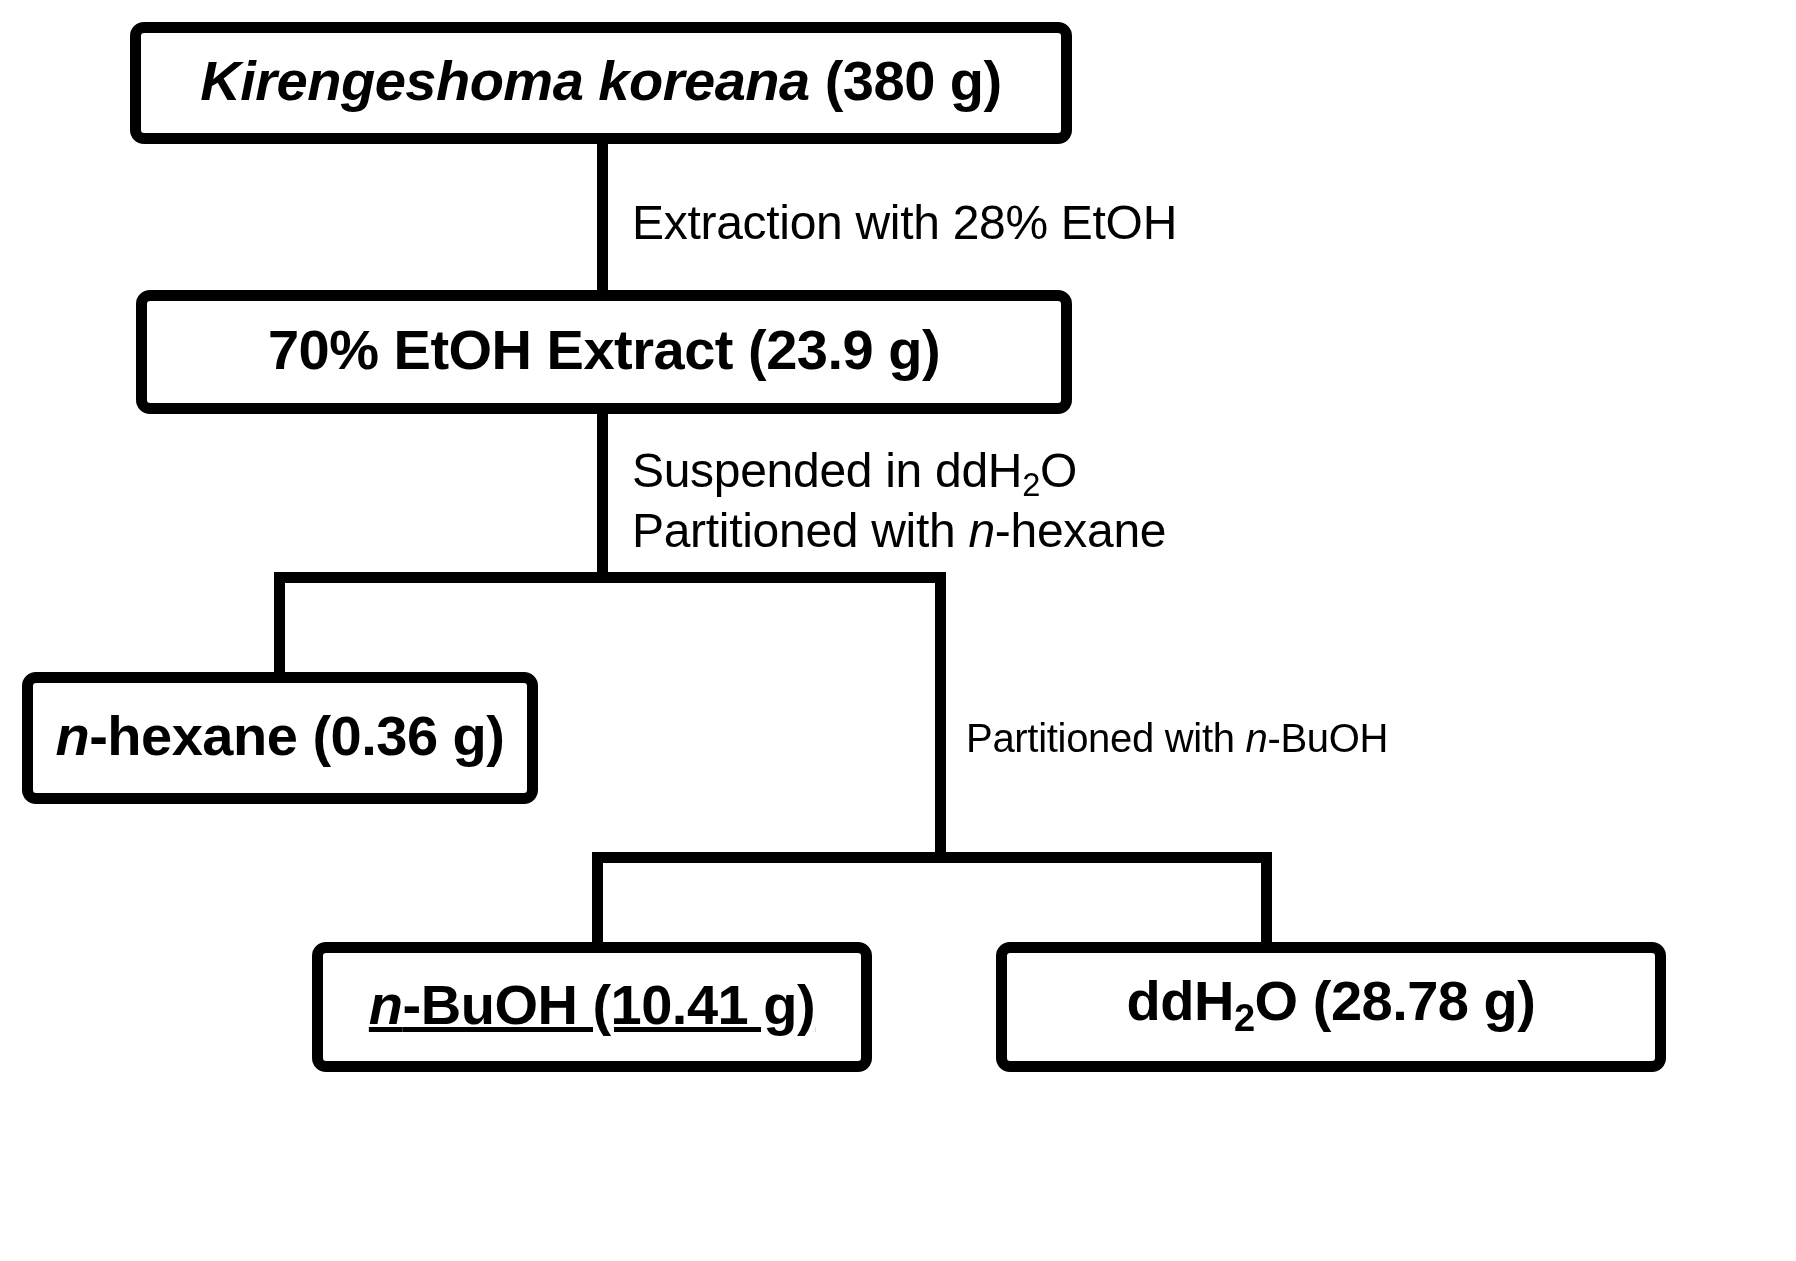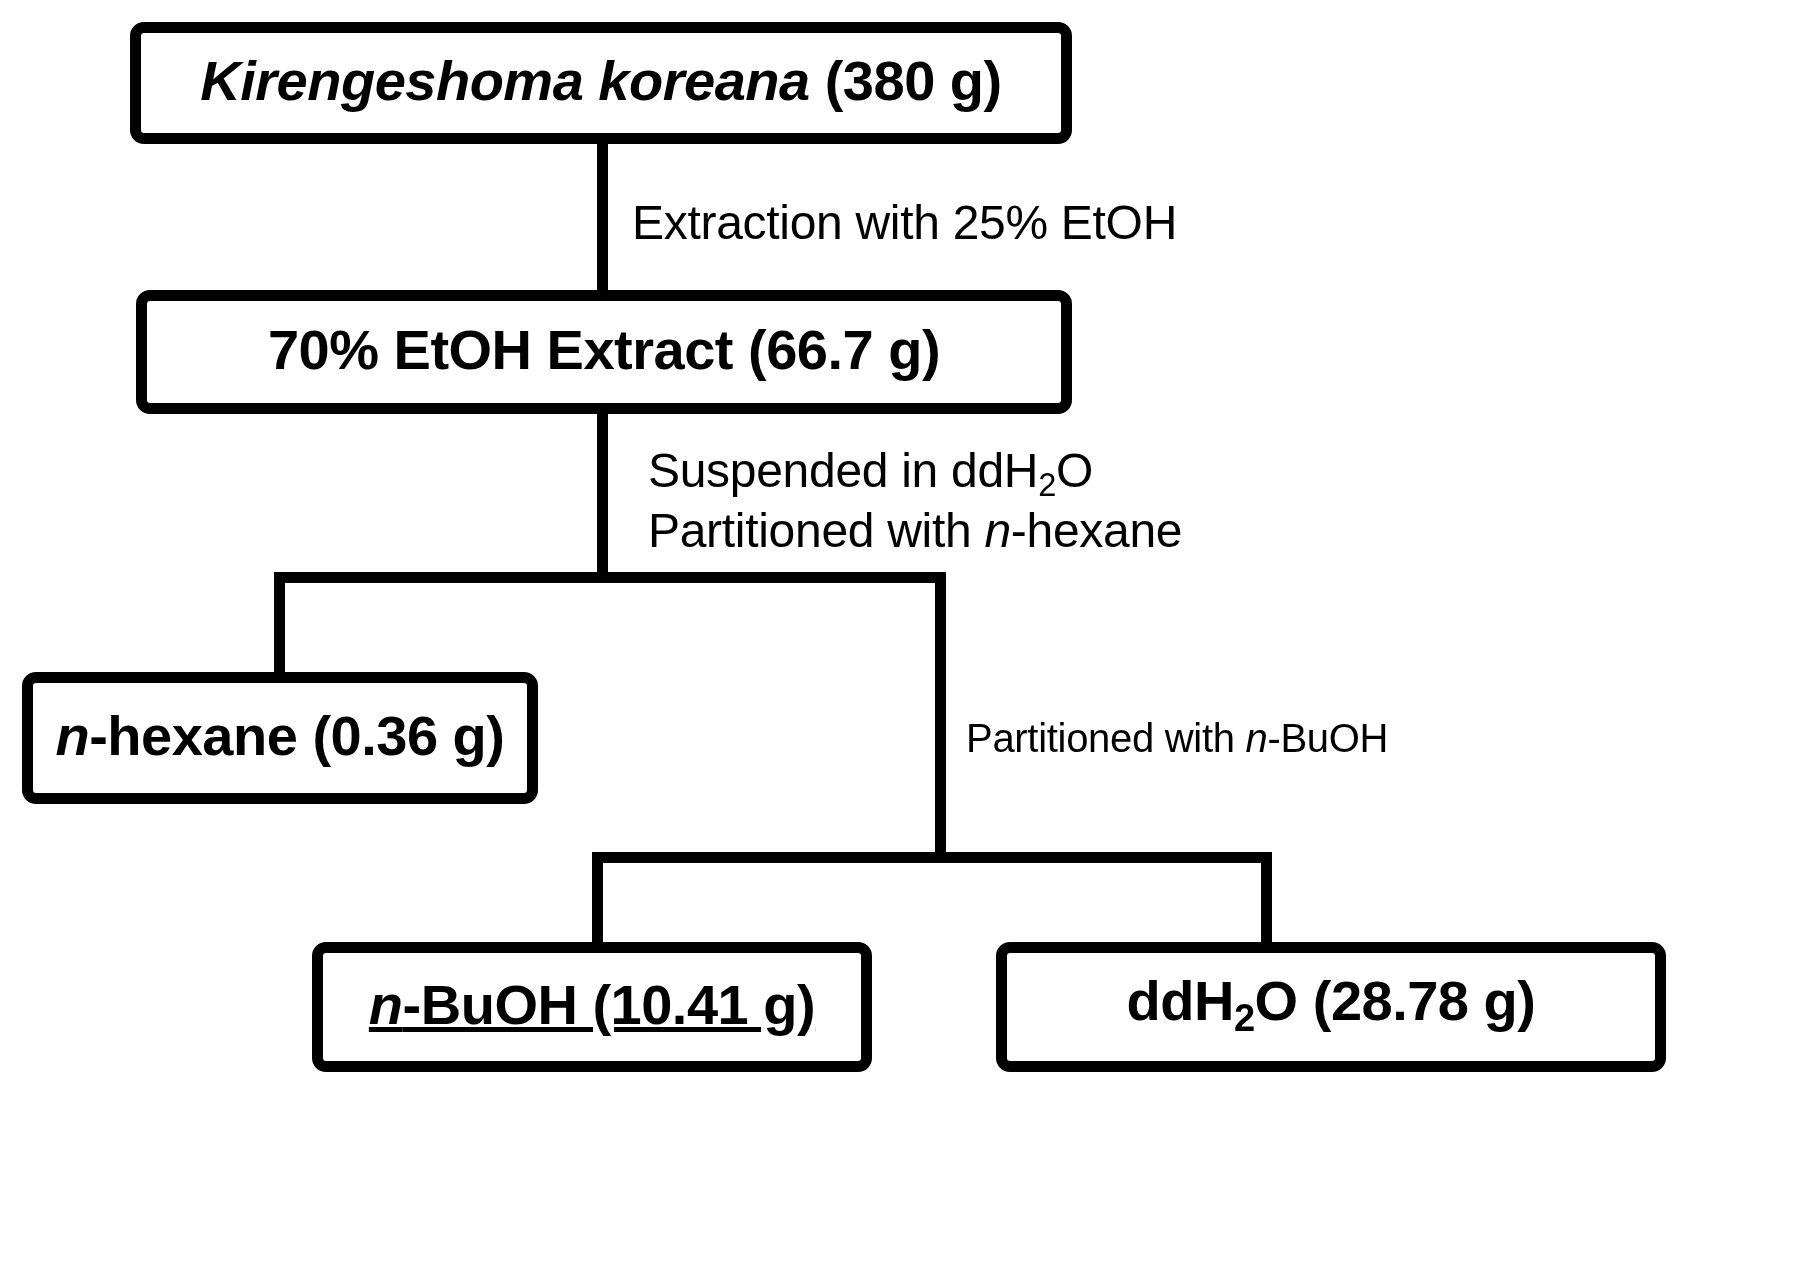--- a/index.html
+++ b/index.html
@@ -53,21 +53,21 @@
     background: #000000;
   }
   
   #box-source   { left: 130px;  top: 22px;   width: 942px;  height: 122px; font-size: 56px; }
   #box-etoh     { left: 136px;  top: 290px;  width: 936px;  height: 124px; font-size: 56px; }
   #box-hexane   { left: 22px;   top: 672px;  width: 516px;  height: 132px; font-size: 56px; }
   #box-buoh     { left: 312px;  top: 942px;  width: 560px;  height: 130px; font-size: 56px; text-decoration: underline; }
   #box-ddh2o    { left: 996px;  top: 942px;  width: 670px;  height: 130px; font-size: 56px; }
 
   #label-extraction { left: 632px; top: 196px; font-size: 48px; }
-  #label-suspend    { left: 648px; top: 444px; font-size: 48px; }
+  #label-suspend    { left: 632px; top: 444px; font-size: 48px; }
   #label-buoh-part  { left: 966px; top: 716px; font-size: 40px; }
 
   .sub { font-size: 0.68em; vertical-align: -0.28em; }
   .ital { font-style: italic; }
 </style>
 </head>
 <body>
 
 <div id="flow-root">
 
@@ -85,37 +85,37 @@
 
   <div class="connector" style="left:592px; top:852px; width:11px; height:96px;"></div>
 
   <div class="connector" style="left:1261px; top:852px; width:11px; height:96px;"></div>
 
   <div class="node-box" id="box-source">
     <span class="node-label"><span class="ital">Kirengeshoma koreana</span> (380 g)</span>
   </div>
 
   <div class="node-box" id="box-etoh">
-    <span class="node-label">70% EtOH Extract (66.7 g)</span>
+    <span class="node-label">70% EtOH Extract (23.9 g)</span>
   </div>
 
   <div class="node-box" id="box-hexane">
     <span class="node-label"><span class="ital">n</span>-hexane (0.36 g)</span>
   </div>
 
   <div class="node-box" id="box-buoh">
     <span class="node-label"><span class="ital">n</span>-BuOH (10.41 g)</span>
   </div>
 
   <div class="node-box" id="box-ddh2o">
     <span class="node-label">ddH<span class="sub">2</span>O (28.78 g)</span>
   </div>
 
   <div class="edge-label" id="label-extraction">
-    <span>Extraction with 25% EtOH</span>
+    <span>Extraction with 28% EtOH</span>
   </div>
 
   <div class="edge-label" id="label-suspend">
     <div>Suspended in ddH<span class="sub">2</span>O</div>
     <div>Partitioned with <span class="ital">n</span>-hexane</div>
   </div>
 
   <div class="edge-label" id="label-buoh-part">
     <span>Partitioned with <span class="ital">n</span>-BuOH</span>
   </div>

